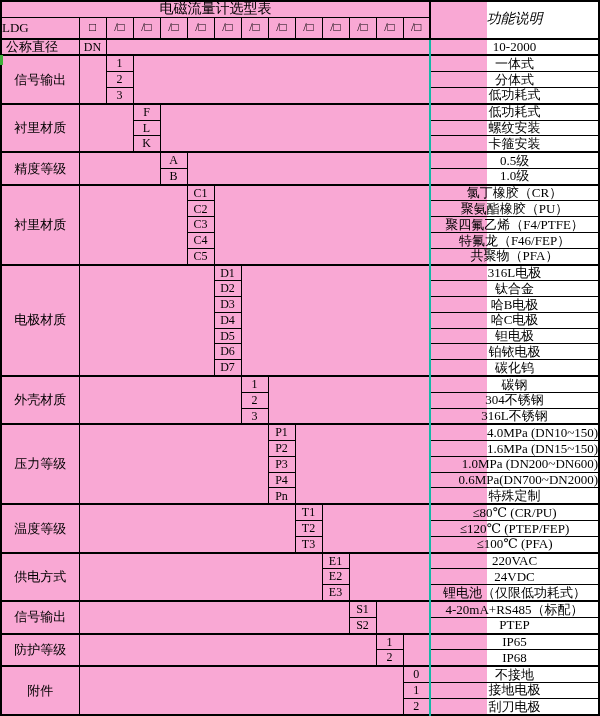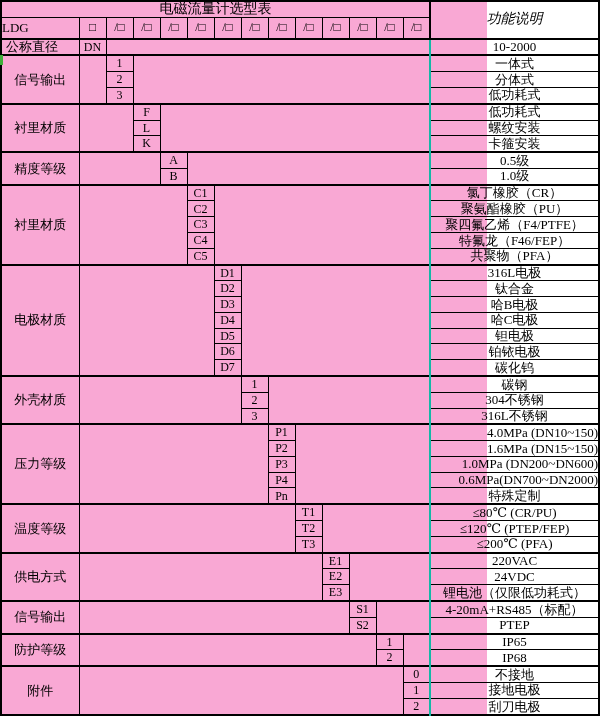--- a/index.html
+++ b/index.html
@@ -234,21 +234,21 @@
           <td class="code-cell">T1</td>
           <td class="spacer" rowspan="3" colspan="4"></td>
           <td class="desc-cell">≤80℃ (CR/PU)</td>
         </tr>
         <tr>
           <td class="code-cell">T2</td>
           <td class="desc-cell">≤120℃ (PTEP/FEP)</td>
         </tr>
         <tr>
           <td class="code-cell">T3</td>
-          <td class="desc-cell">≤200℃ (PFA)</td>
+          <td class="desc-cell">≤100℃ (PFA)</td>
         </tr>
         <tr class="sec-start">
           <td class="sec-label" rowspan="3">供电方式</td>
           <td class="spacer" rowspan="3" colspan="9"></td>
           <td class="code-cell">E1</td>
           <td class="spacer" rowspan="3" colspan="3"></td>
           <td class="desc-cell">220VAC</td>
         </tr>
         <tr>
           <td class="code-cell">E2</td>

